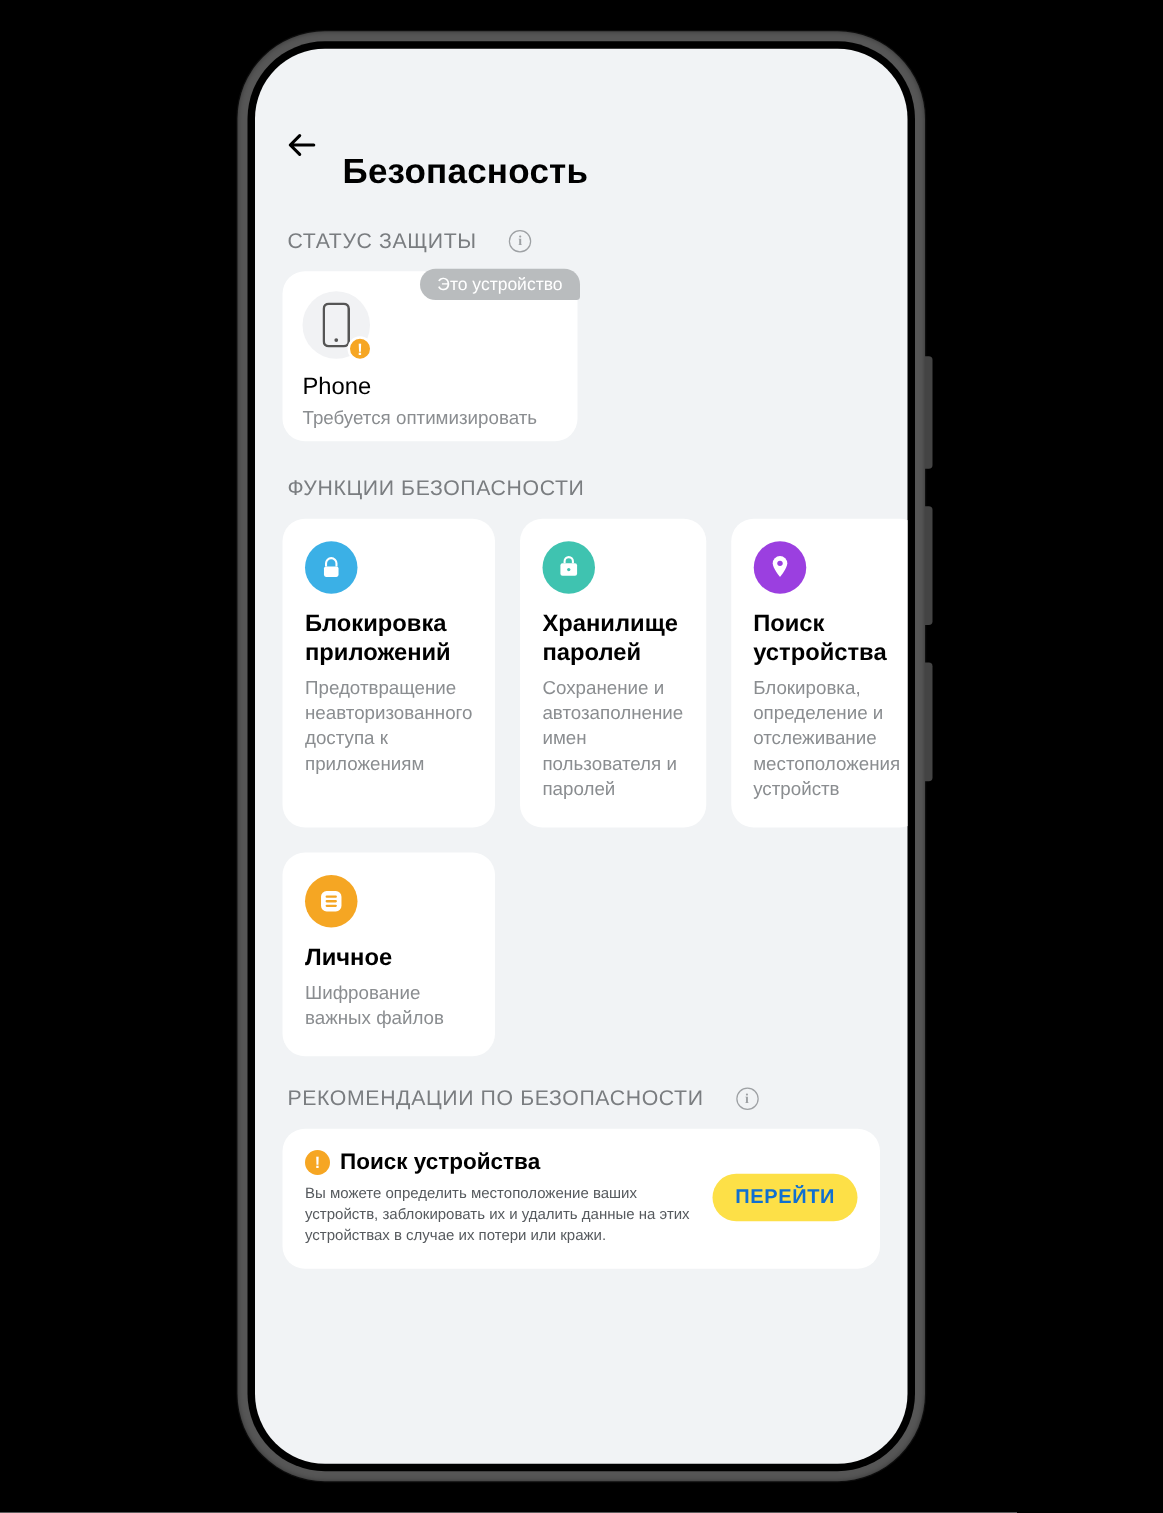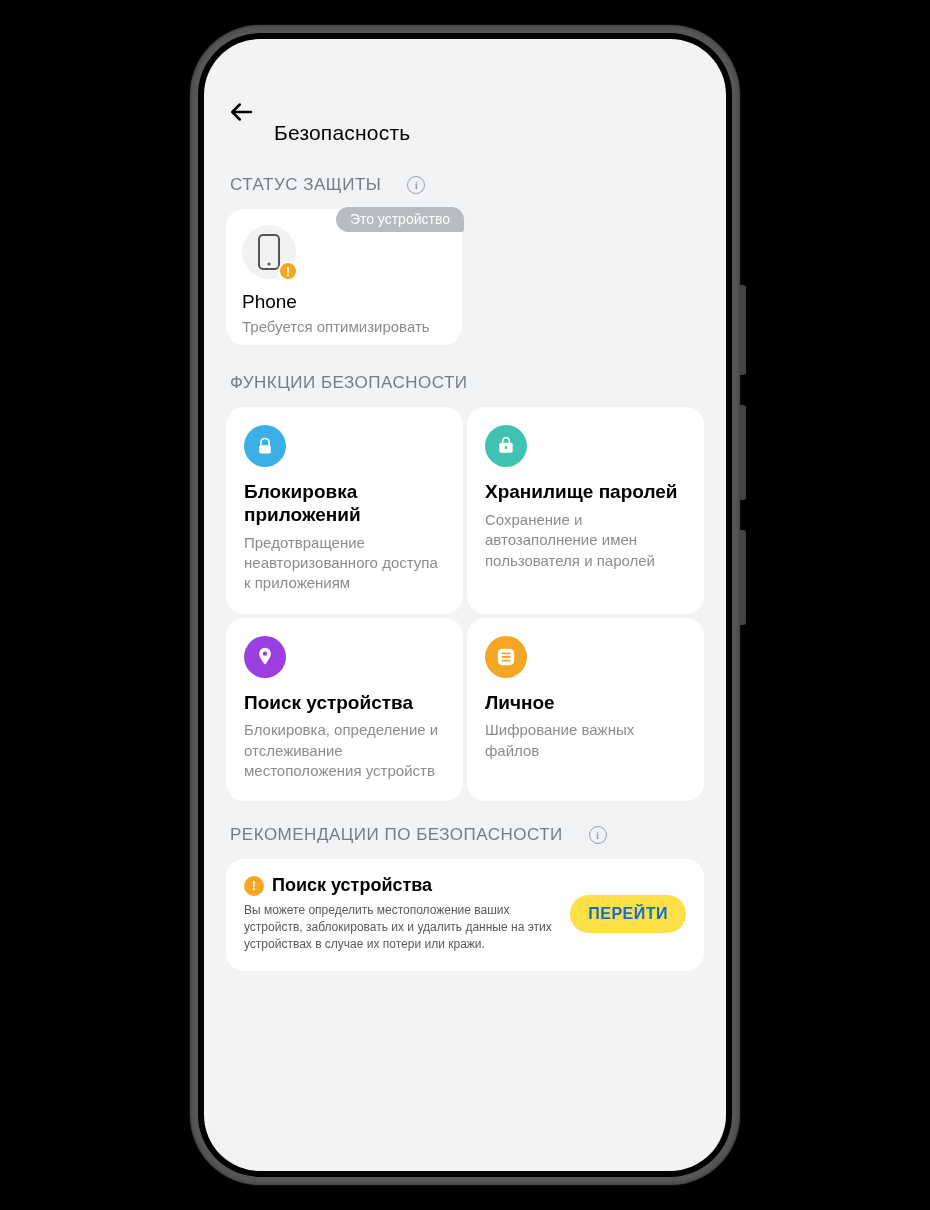--- a/index.html
+++ b/index.html
@@ -56,22 +56,22 @@
   .content {
     padding: 0 22px 20px 22px;
   }
   .header {
     display: flex;
     align-items: center;
     padding: 44px 22px 18px 22px;
   }
   .back-icon { width: 30px; height: 30px; }
   .page-title {
-    font-size: 21px;
-    font-weight: 400;
+    font-size: 28px;
+    font-weight: 700;
     margin-left: 18px;
     letter-spacing: .2px;
     margin-top: 38px;
   }
   .section-hdr {
     display: flex;
     align-items: center;
     gap: 26px;
     color: #7a7d80;
     font-size: 17px;
@@ -141,22 +141,22 @@
     margin-bottom: 4px;
   }
   .dev-sub {
     font-size: 15px;
     color: #8a8d90;
     line-height: 1.35;
   }
   
   .grid {
     display: grid;
-    grid-template-columns: 1fr 1fr;
-    gap: 4px;
+    grid-template-columns: 1fr 1fr 1fr;
+    gap: 20px;
     margin-bottom: 24px;
   }
   .fcard {
     background: #fff;
     border-radius: 18px;
     padding: 18px 18px 20px 18px;
   }
   .ficon {
     width: 42px; height: 42px;
     border-radius: 50%;

